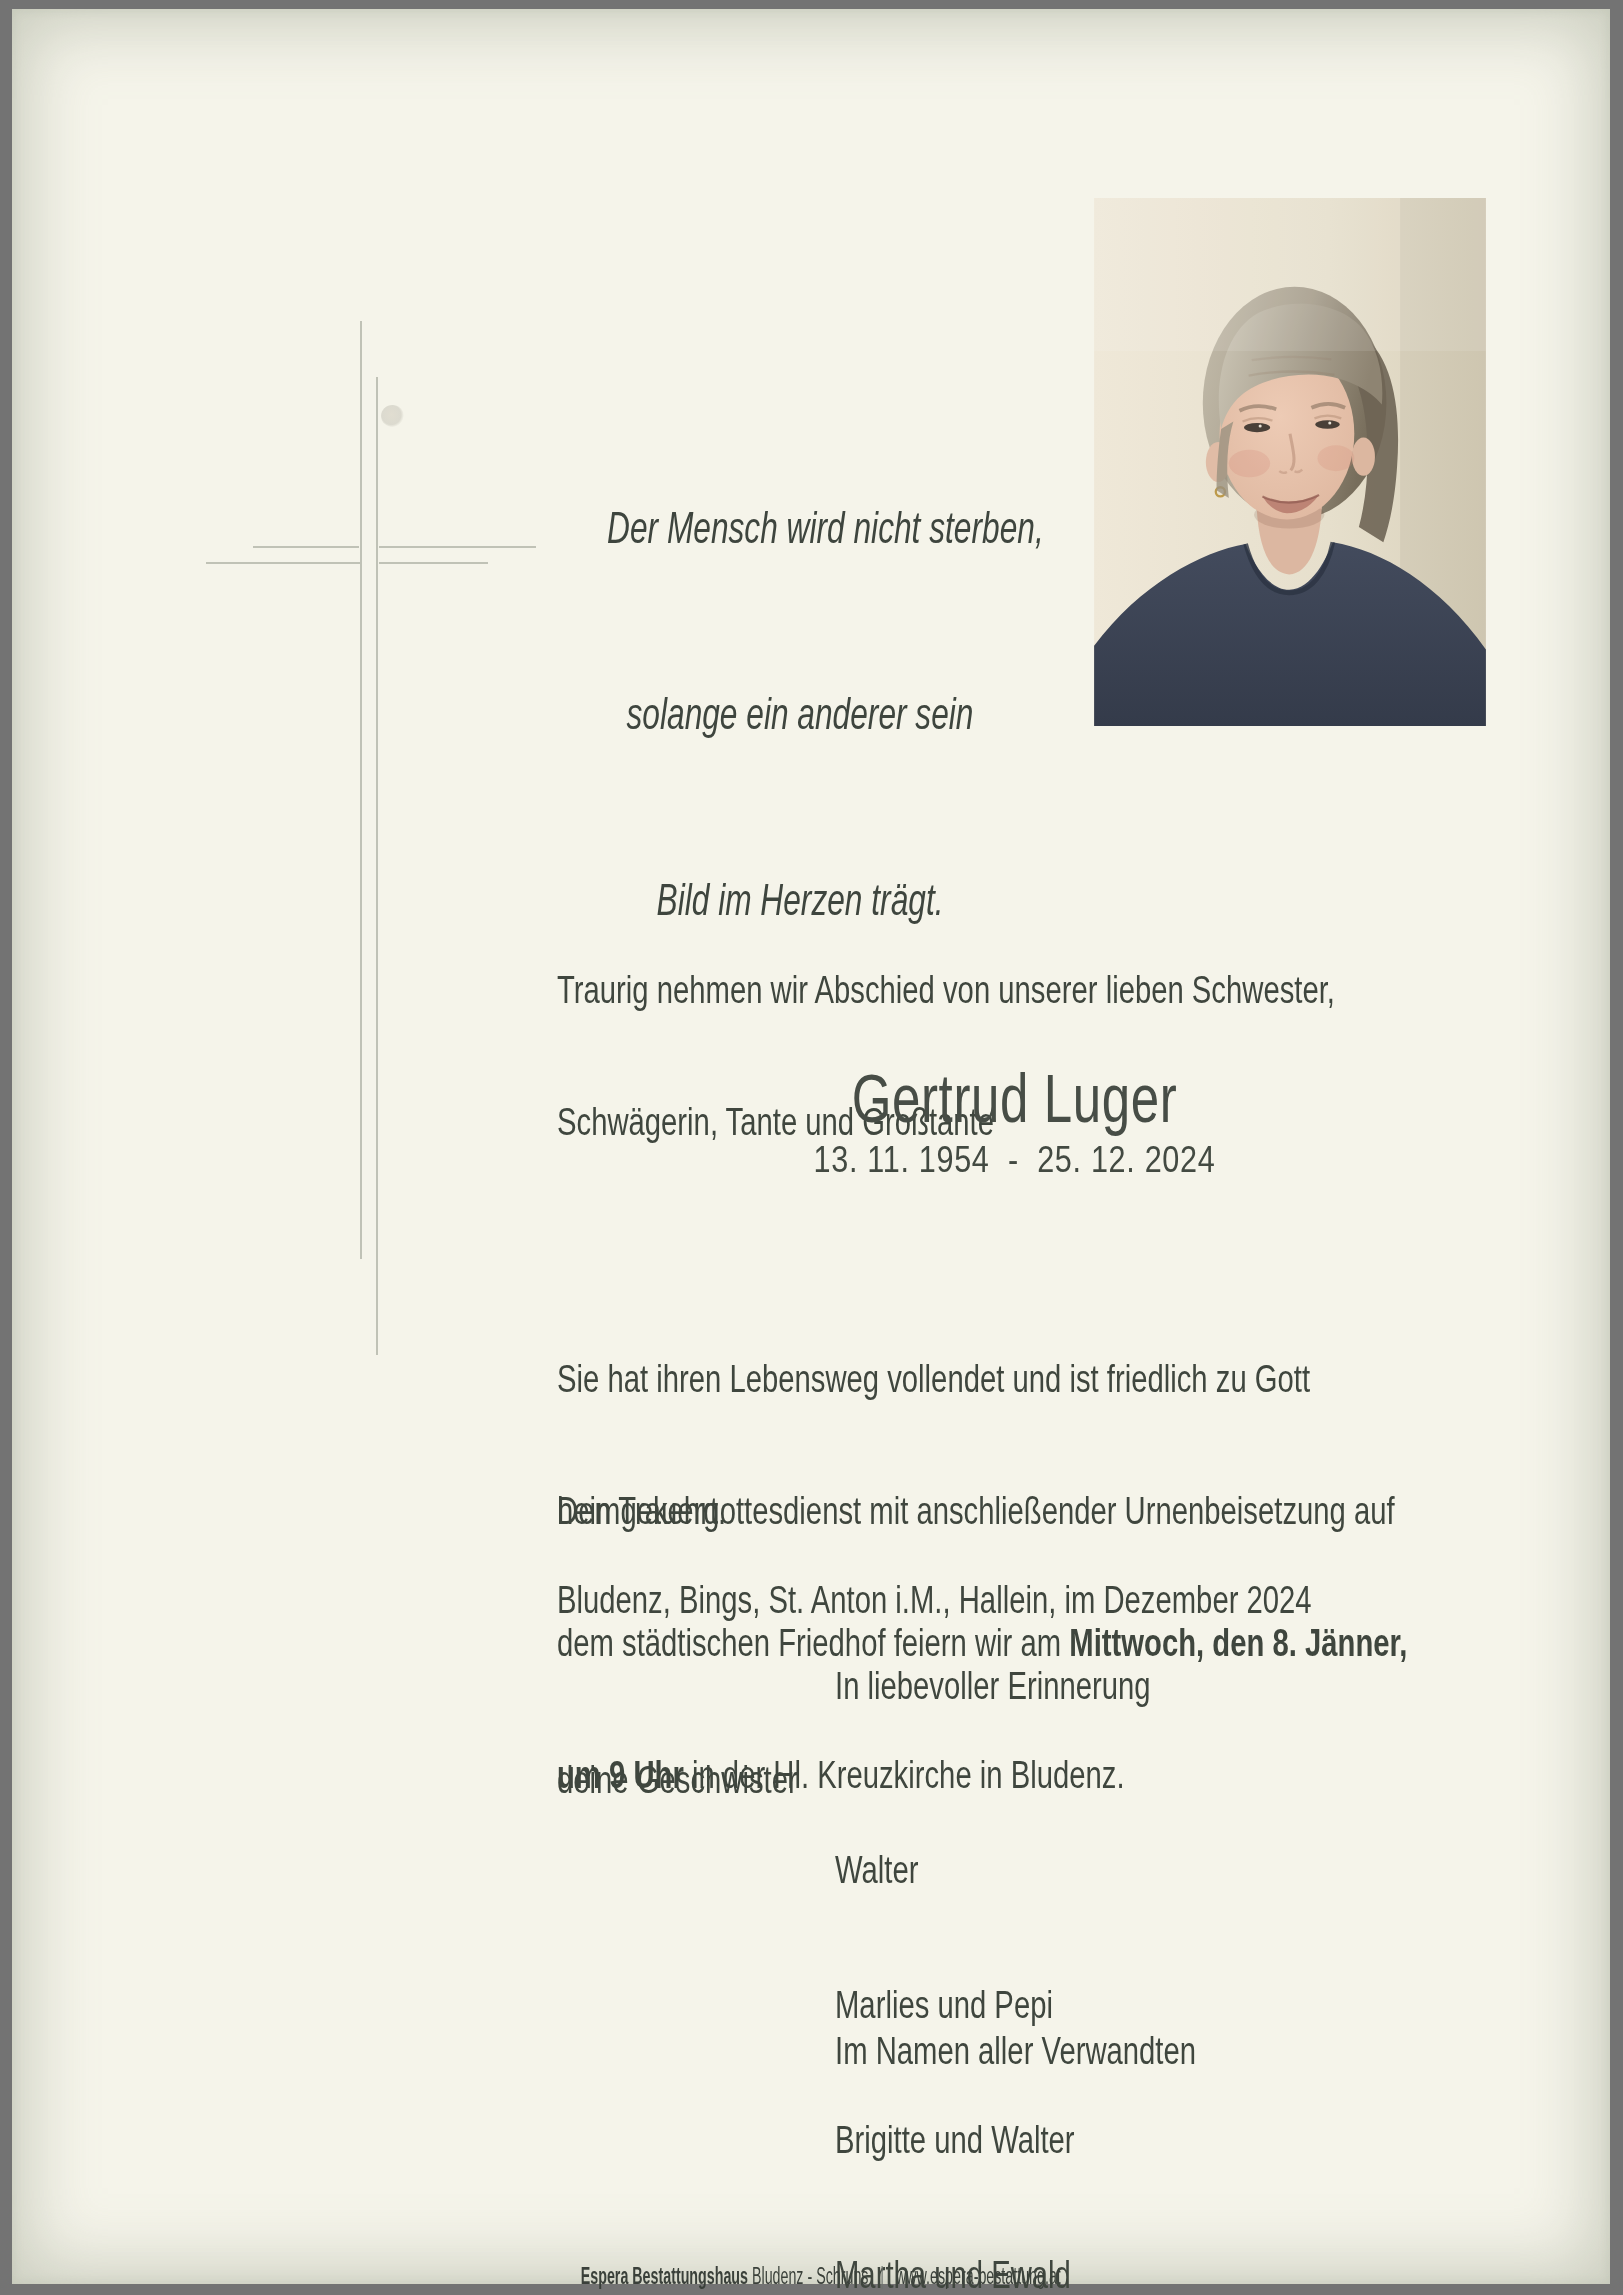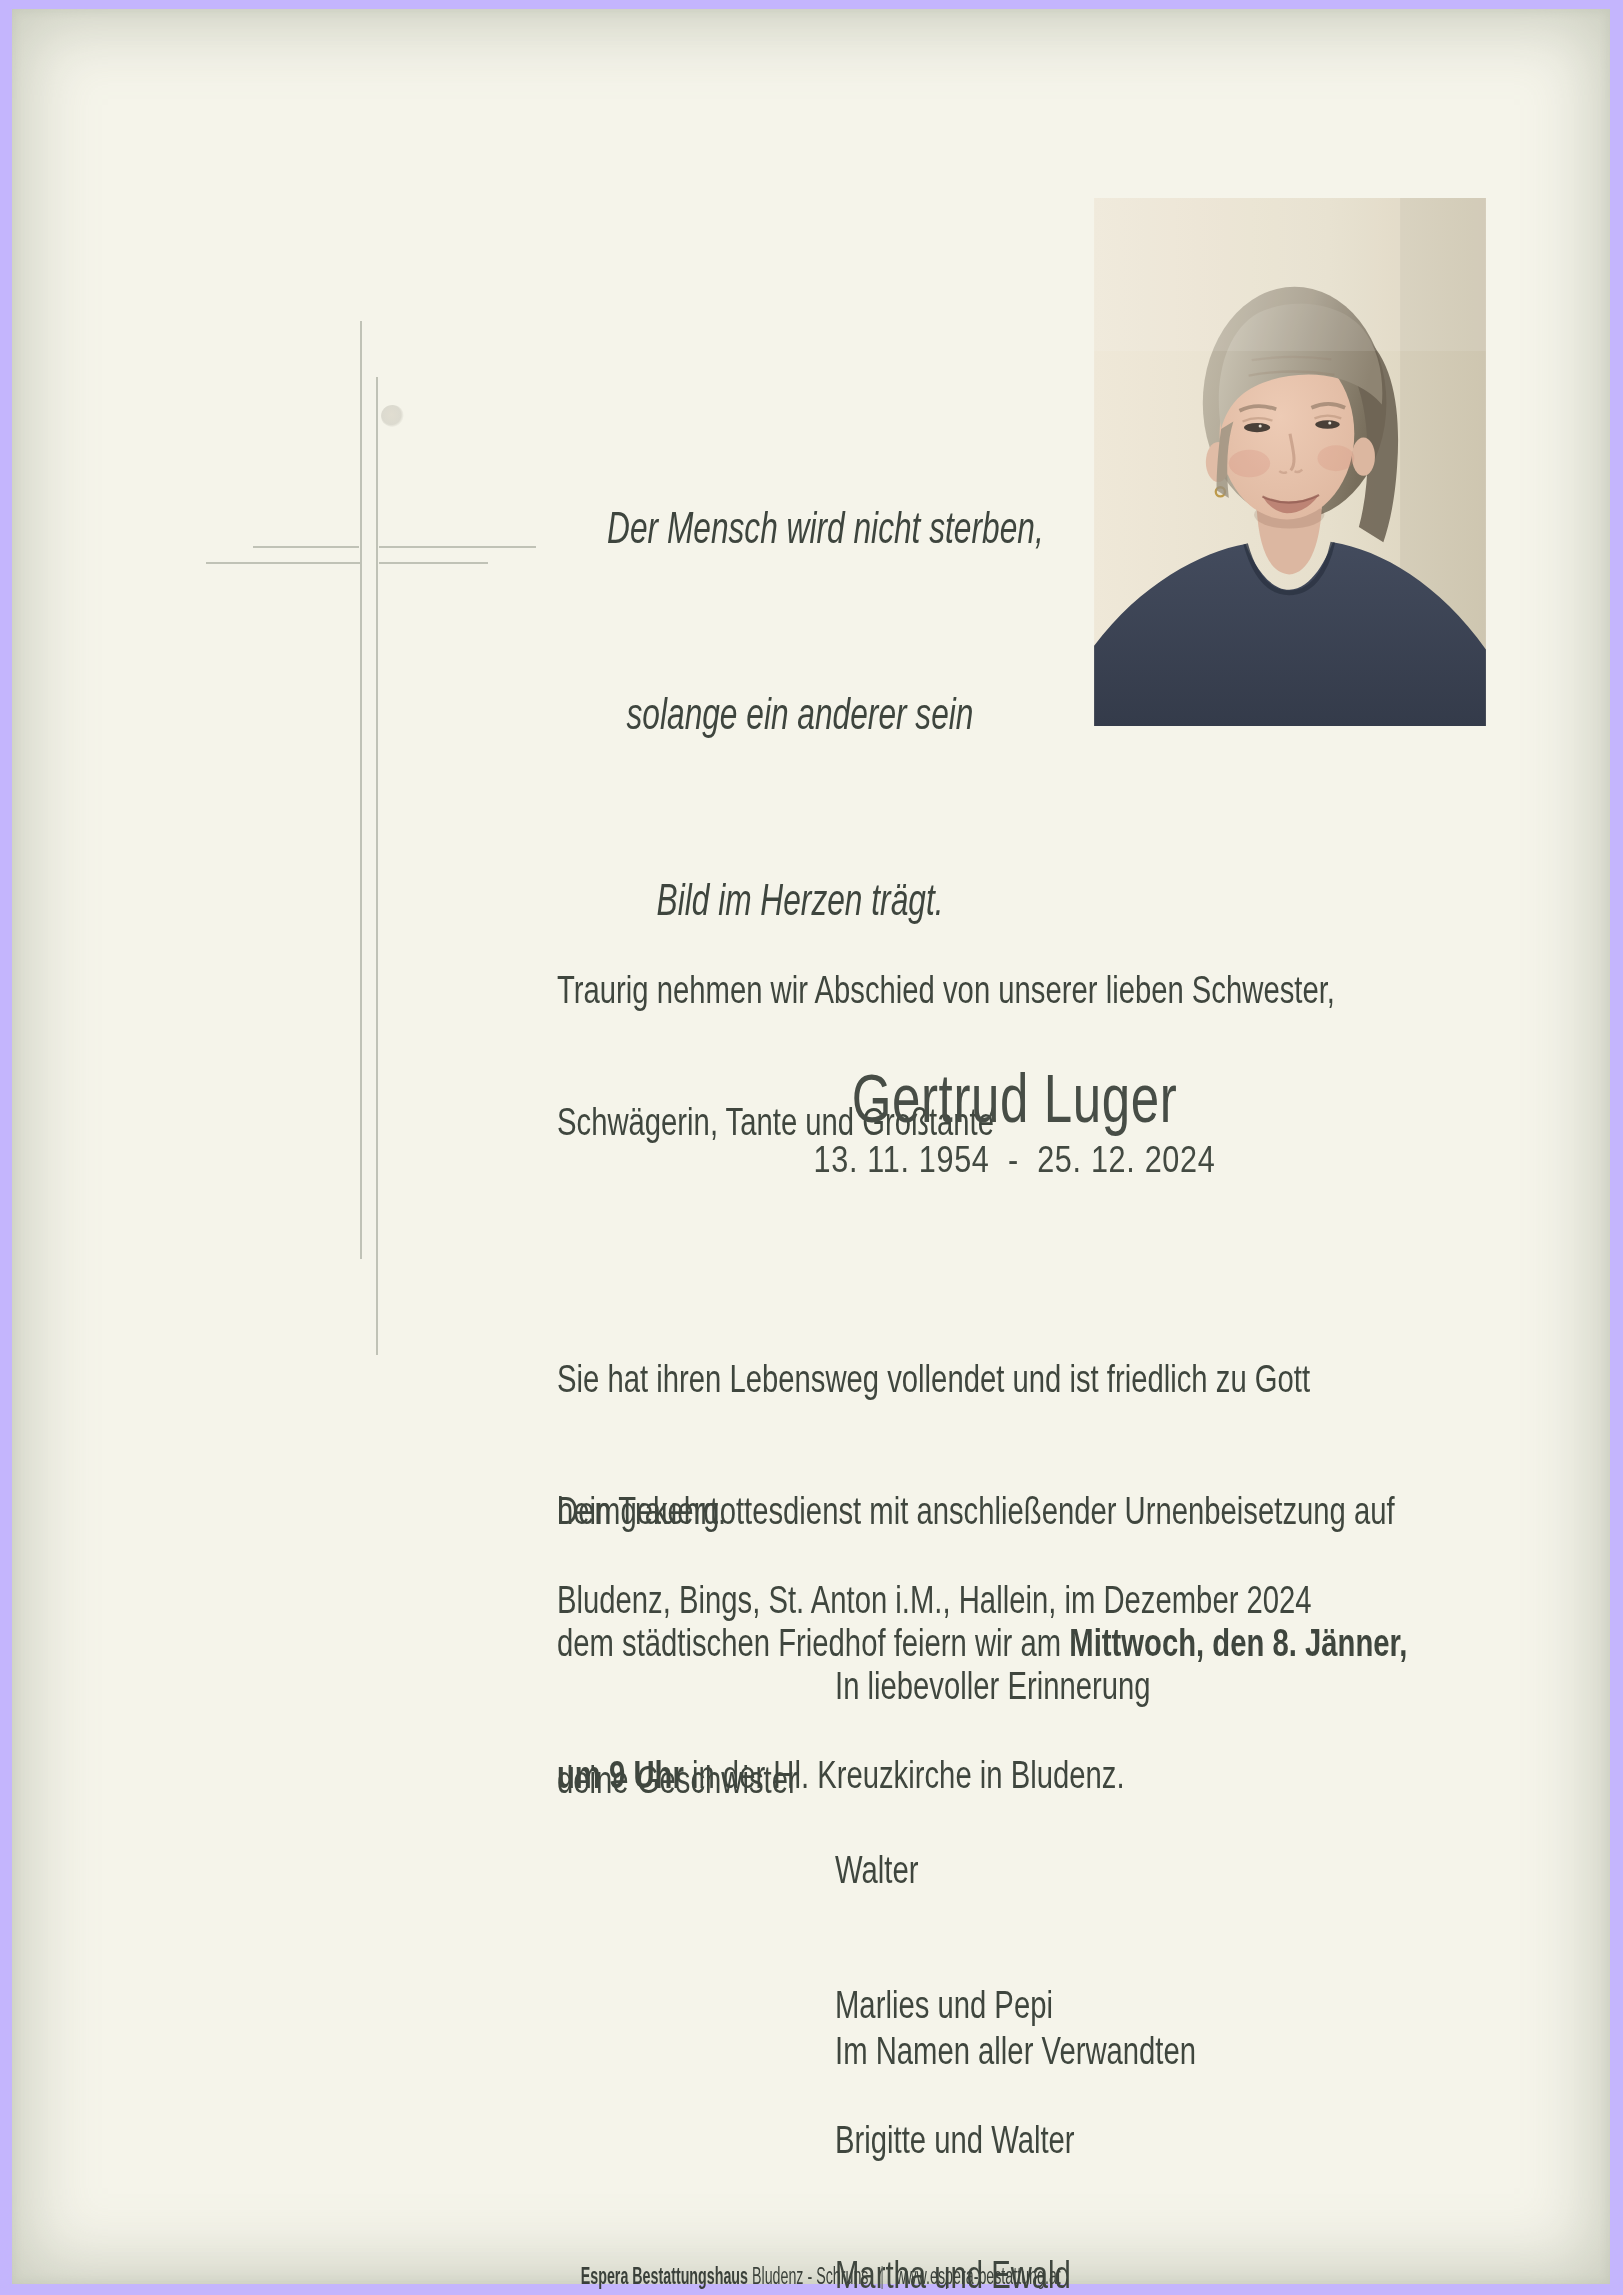--- a/index.html
+++ b/index.html
@@ -1,16 +1,16 @@
 <!DOCTYPE html>
 <html style="font-size:12.2px"><head>
 <meta charset="utf-8">
 <style>
   html,body{margin:0;padding:0;background:#ffffff;}
-  #page{position:relative;width:1623px;height:2295px;background:#c4b5fd;overflow:hidden;}
+  #page{position:relative;width:1623px;height:2295px;background:#737373;overflow:hidden;}
   
   #card{position:absolute;left:11.5px;top:9.2px;right:13px;bottom:10.7px;background:#f5f4ea;
         box-shadow: inset 0 0 65px 18.4px rgba(150,158,139,.42), inset 0 0 9.2px 2.3px rgba(150,158,139,.18);}
   .t{position:absolute;font-family:"Liberation Sans",sans-serif;color:#3f463e;}
   .body{font-size:38px;line-height:44px;white-space:pre;transform:scaleX(.77);transform-origin:0 0;}
   .b{font-weight:700;}
   #quote{left:520px;top:364px;width:536px;text-align:center;font-size:44px;line-height:62px;
          font-style:italic;color:#3e453e;transform:scaleX(.72);transform-origin:50% 0;white-space:pre;}
   #name{left:543px;top:1051px;width:919px;text-align:center;font-size:69px;line-height:77px;
         letter-spacing:0.8px;color:#474d46;font-weight:400;transform:scaleX(.74);transform-origin:50% 0;white-space:pre;}

